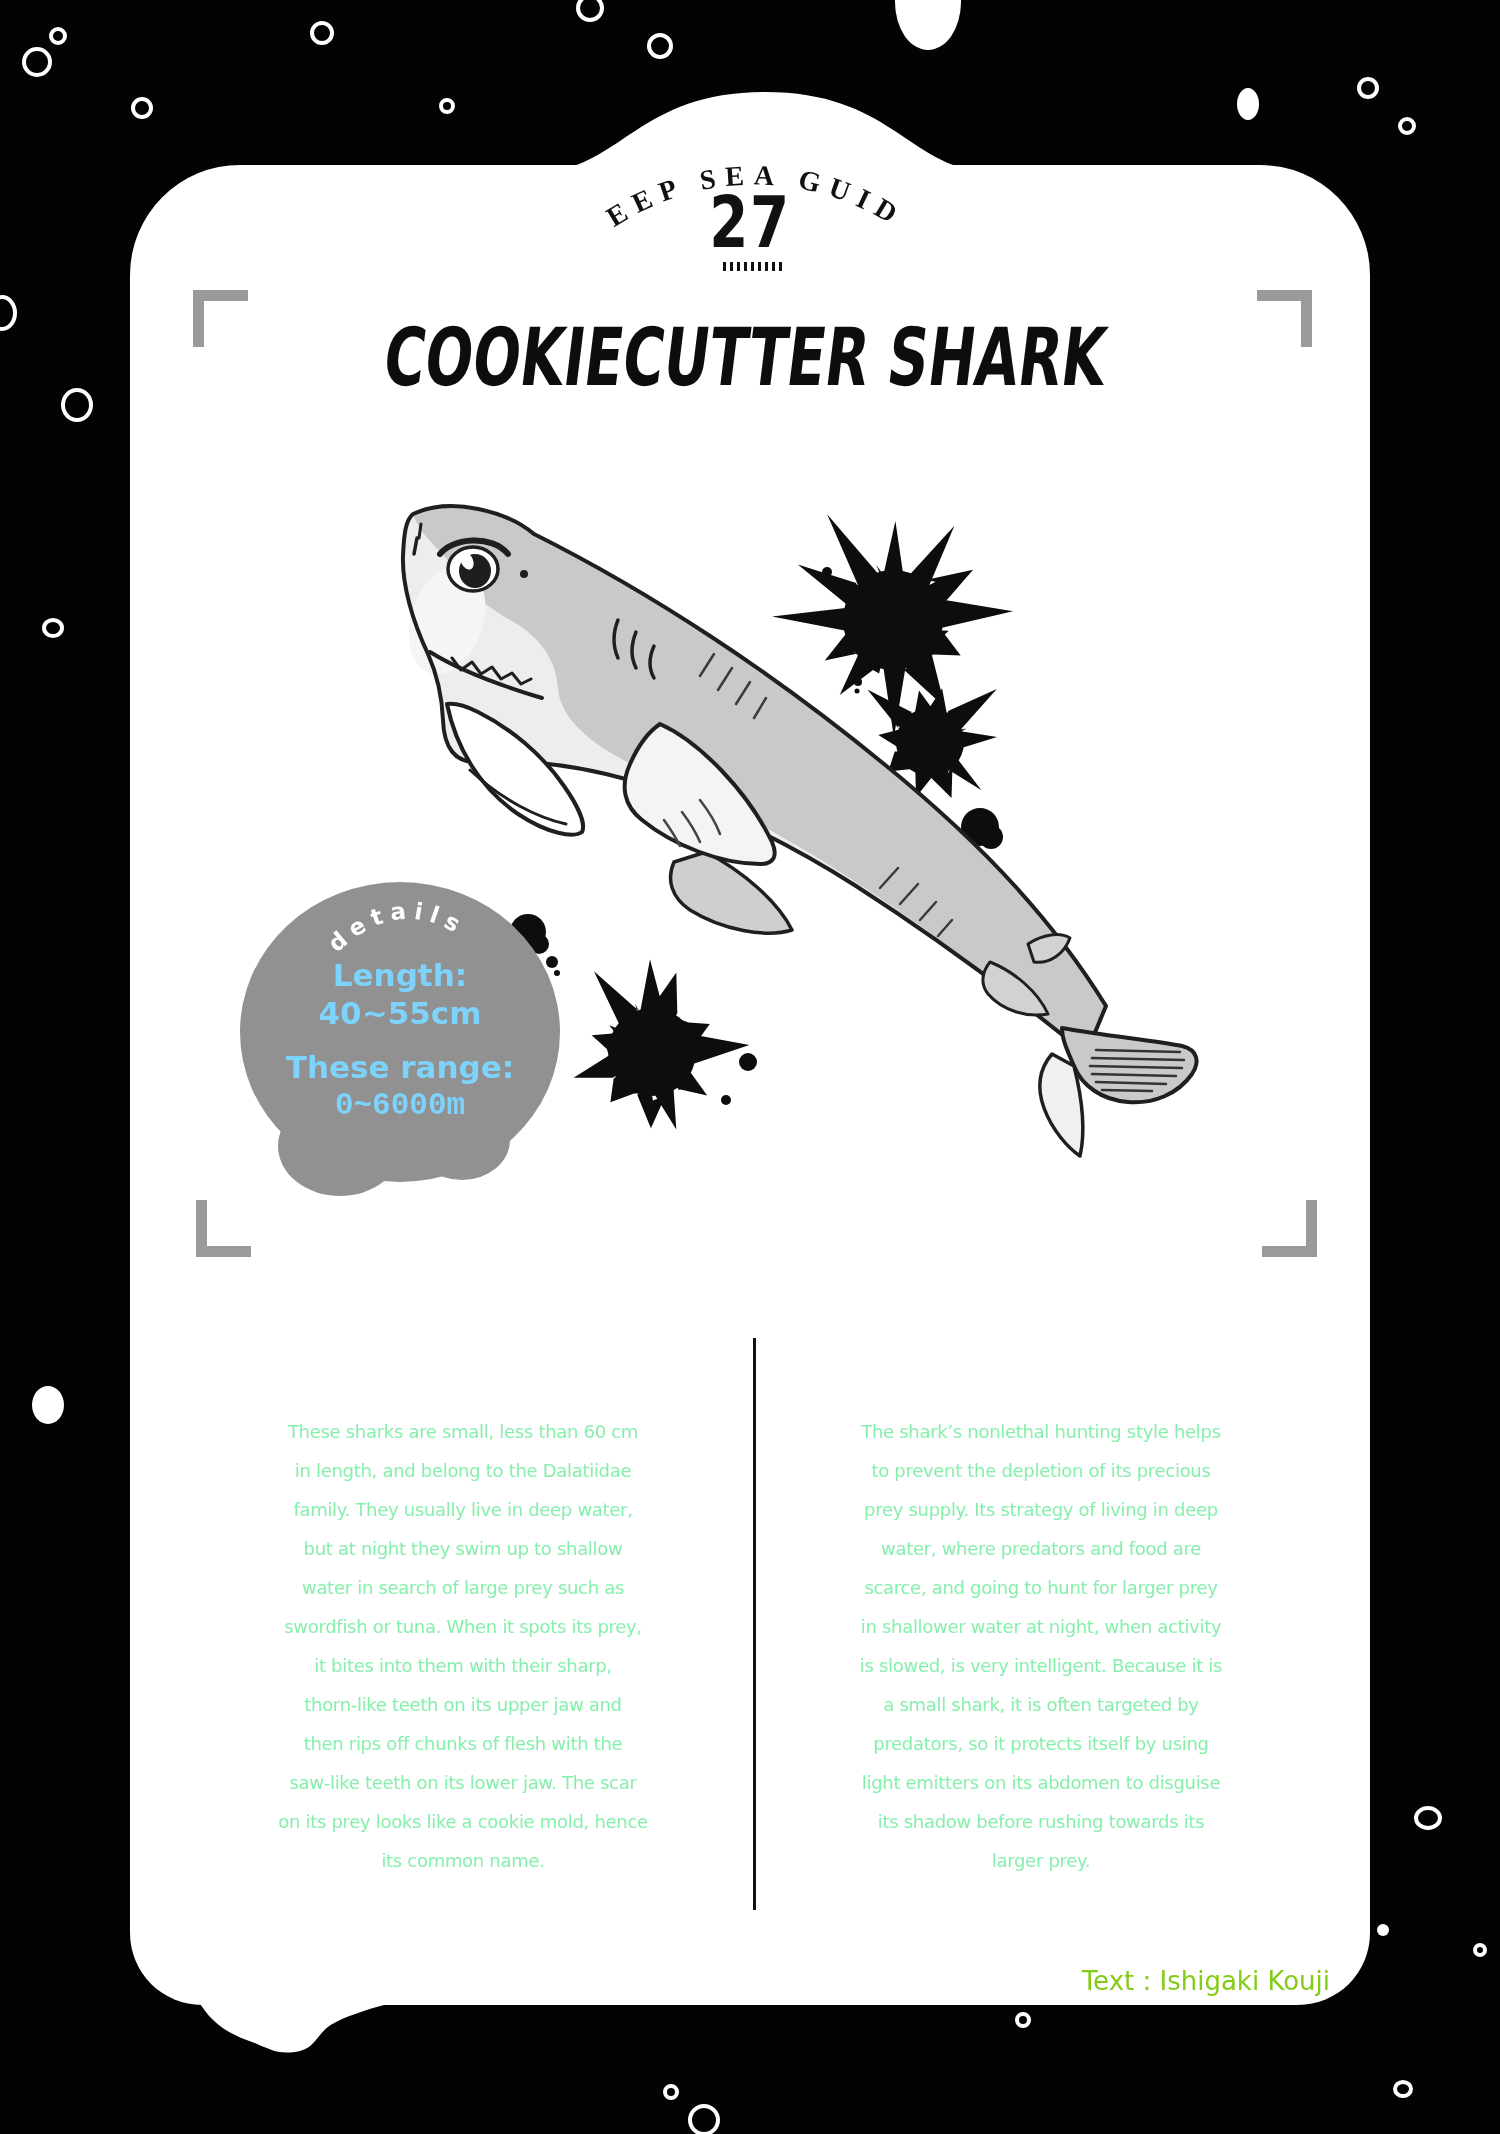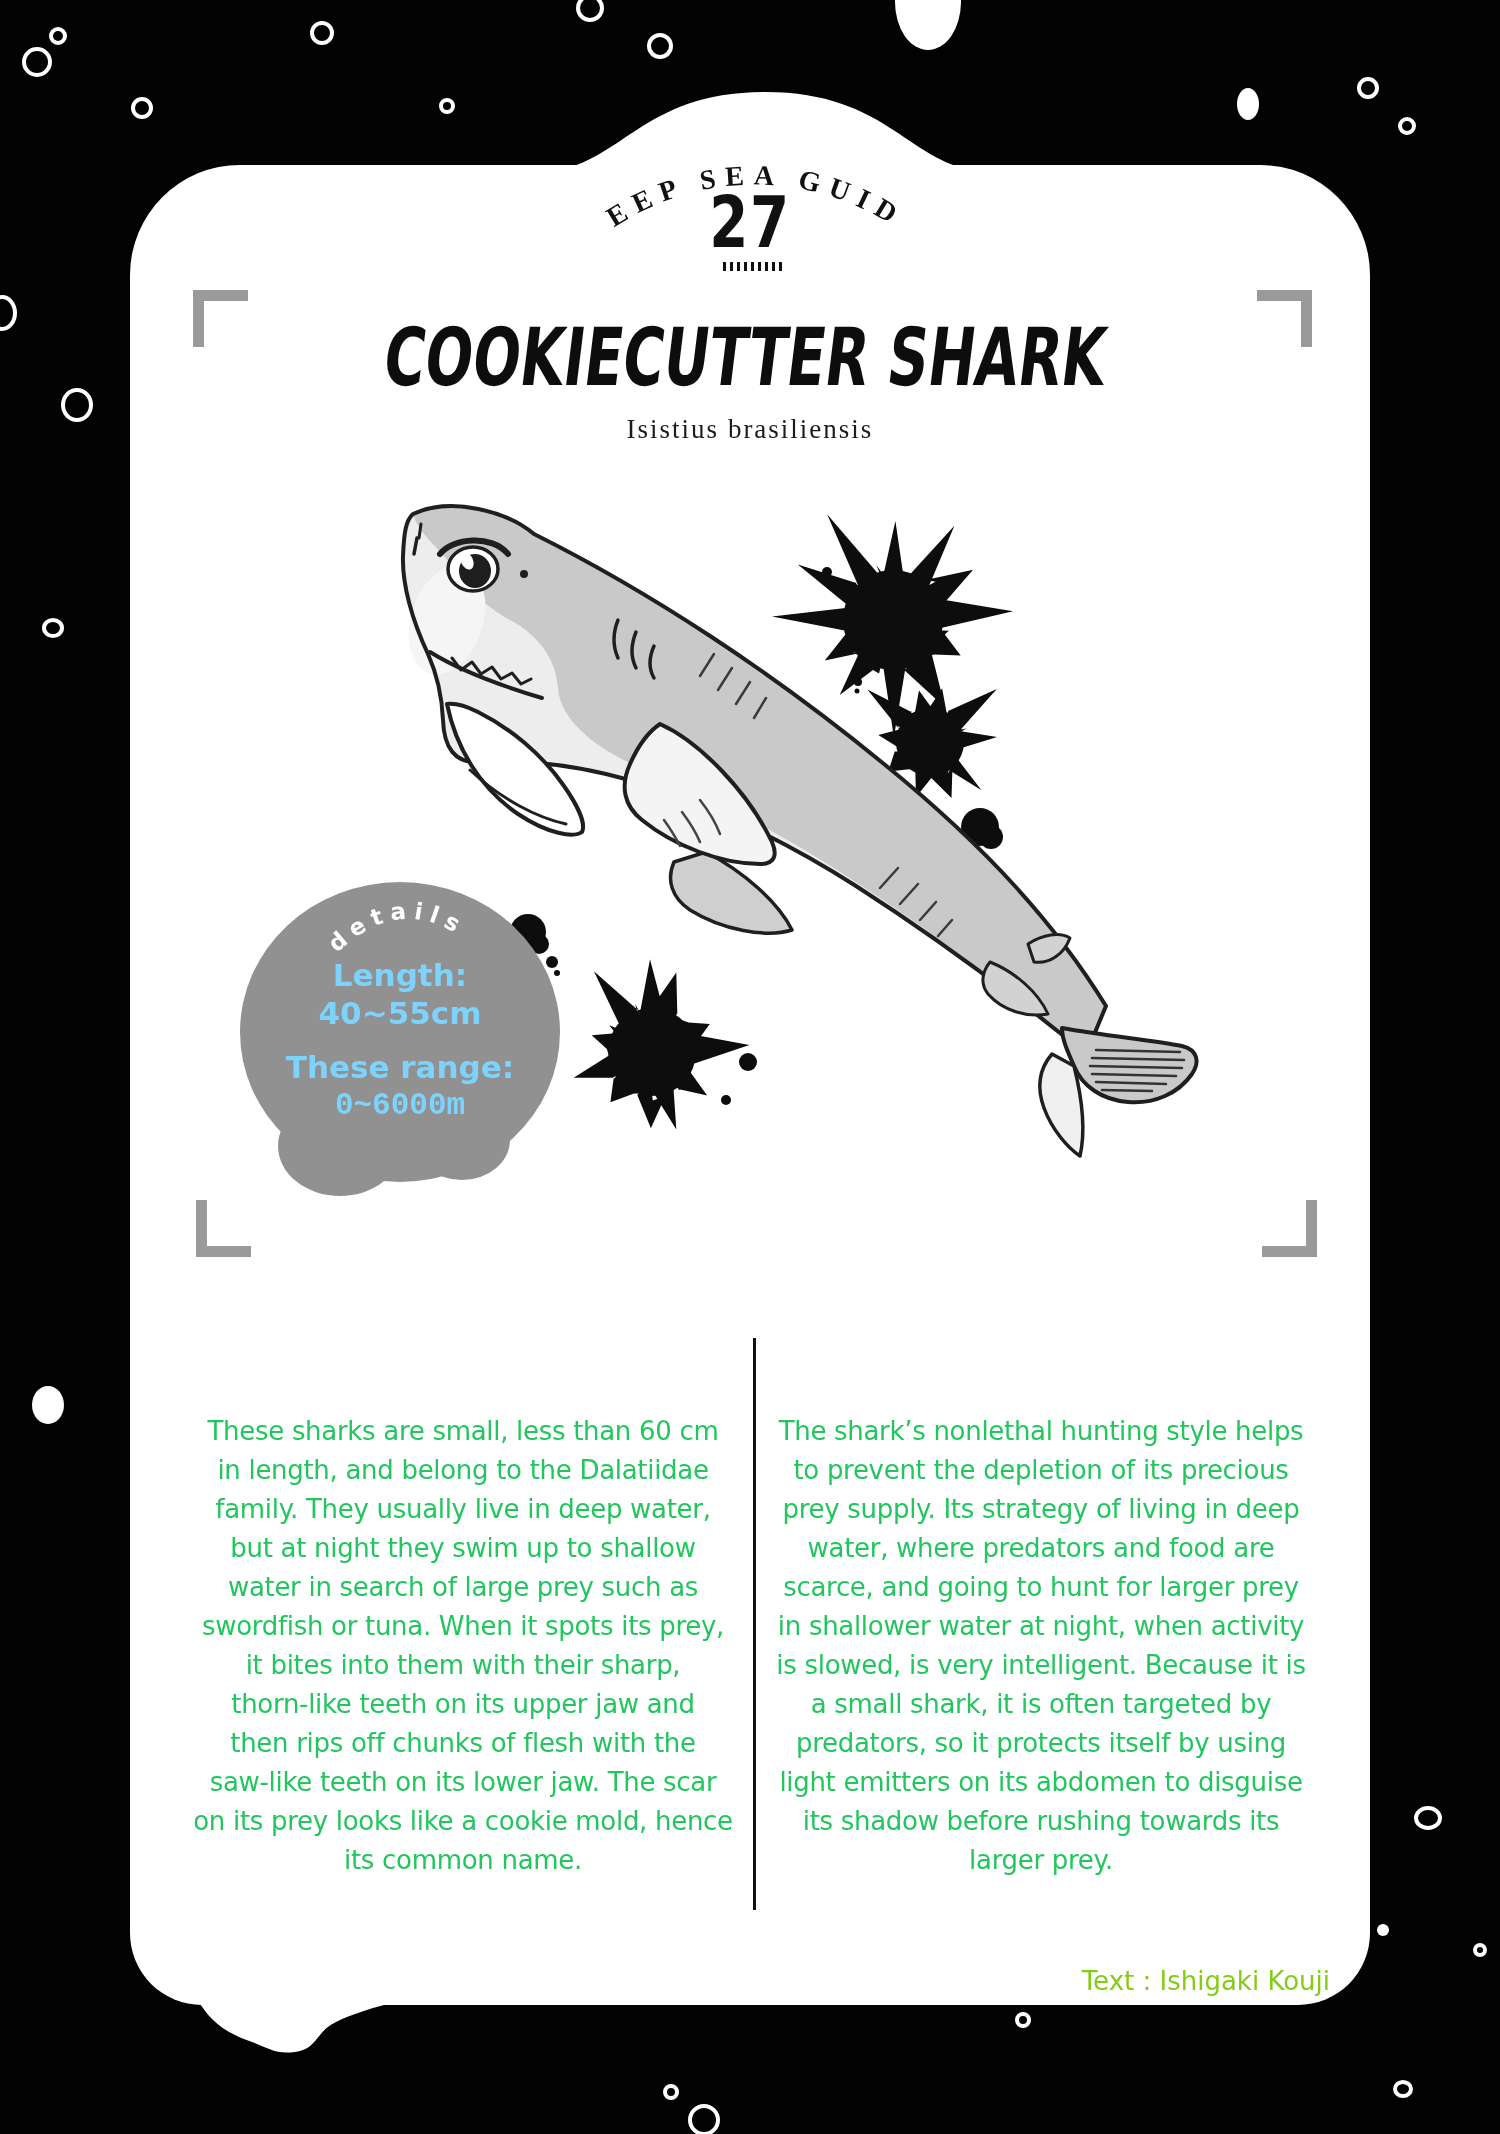--- a/index.html
+++ b/index.html
@@ -17,21 +17,21 @@
   #entry-number{left:0;right:0;top:186px;text-align:center;font-size:72px;font-weight:bold;
         color:#111;letter-spacing:2px;transform:scaleX(.78);line-height:1;}
   #ticks{left:723px;top:262px;width:60px;height:10px;display:flex;gap:4.5px;}
   #ticks i{display:block;width:2.5px;height:9px;background:#111;}
   #page-title{left:0;right:10px;top:318px;text-align:center;font-size:80px;font-weight:bold;
         color:#0d0d0d;white-space:pre;transform:scaleX(.70) skewX(-10deg);line-height:1;}
   #sci-name{left:0;right:0;top:414px;text-align:center;font-family:"Liberation Serif",serif;
         font-size:27px;letter-spacing:2px;color:#1c1c1c;}
   .detail-txt{left:240px;width:320px;text-align:center;color:#7dd3fc;font-weight:bold;
         font-size:31px;line-height:1.15;}
-  .col{top:1412px;width:566px;text-align:center;color:#22c55e;font-size:26px;line-height:39px;
+  .col{top:1412px;width:566px;text-align:center;color:#86efac;font-size:18px;line-height:39px;
         white-space:pre;letter-spacing:-0.3px;}
   #col-left{left:180px;}
   #col-right{left:758px;}
   #divider{left:753px;top:1338px;width:2.5px;height:572px;background:#111;}
   #credit{right:170px;top:1966px;font-size:26px;color:#84cc16;}
   .svgtext-guide{font-family:"Liberation Serif",serif;font-size:28px;font-weight:700;
         letter-spacing:9px;fill:#111;}
   .svgtext-details{font-family:"DejaVu Sans",sans-serif;font-size:23px;font-weight:700;
         letter-spacing:7px;fill:#ffffff;}
 </style>
@@ -211,21 +211,20 @@
       <i></i>
       <i></i>
       <i></i>
       <i></i>
       <i></i>
       <i></i>
       <i></i>
       <i></i>
   </div>
   <div id="page-title" class="abs">COOKIECUTTER SHARK</div>
-  <div id="sci-name" class="abs">Isistius brasiliensis</div>
 
   <div class="abs detail-txt" style="top:958px;">Length:</div>
   <div class="abs detail-txt" style="top:996px;">40~55cm</div>
   <div class="abs detail-txt" style="top:1050px;">These range:</div>
   <div class="abs detail-txt" style="top:1088px;font-family:Liberation Mono, monospace;">0~6000m</div>
 
   <div id="col-left" class="abs col">These sharks are small, less than 60 cm
 in length, and belong to the Dalatiidae
 family. They usually live in deep water,
 but at night they swim up to shallow

